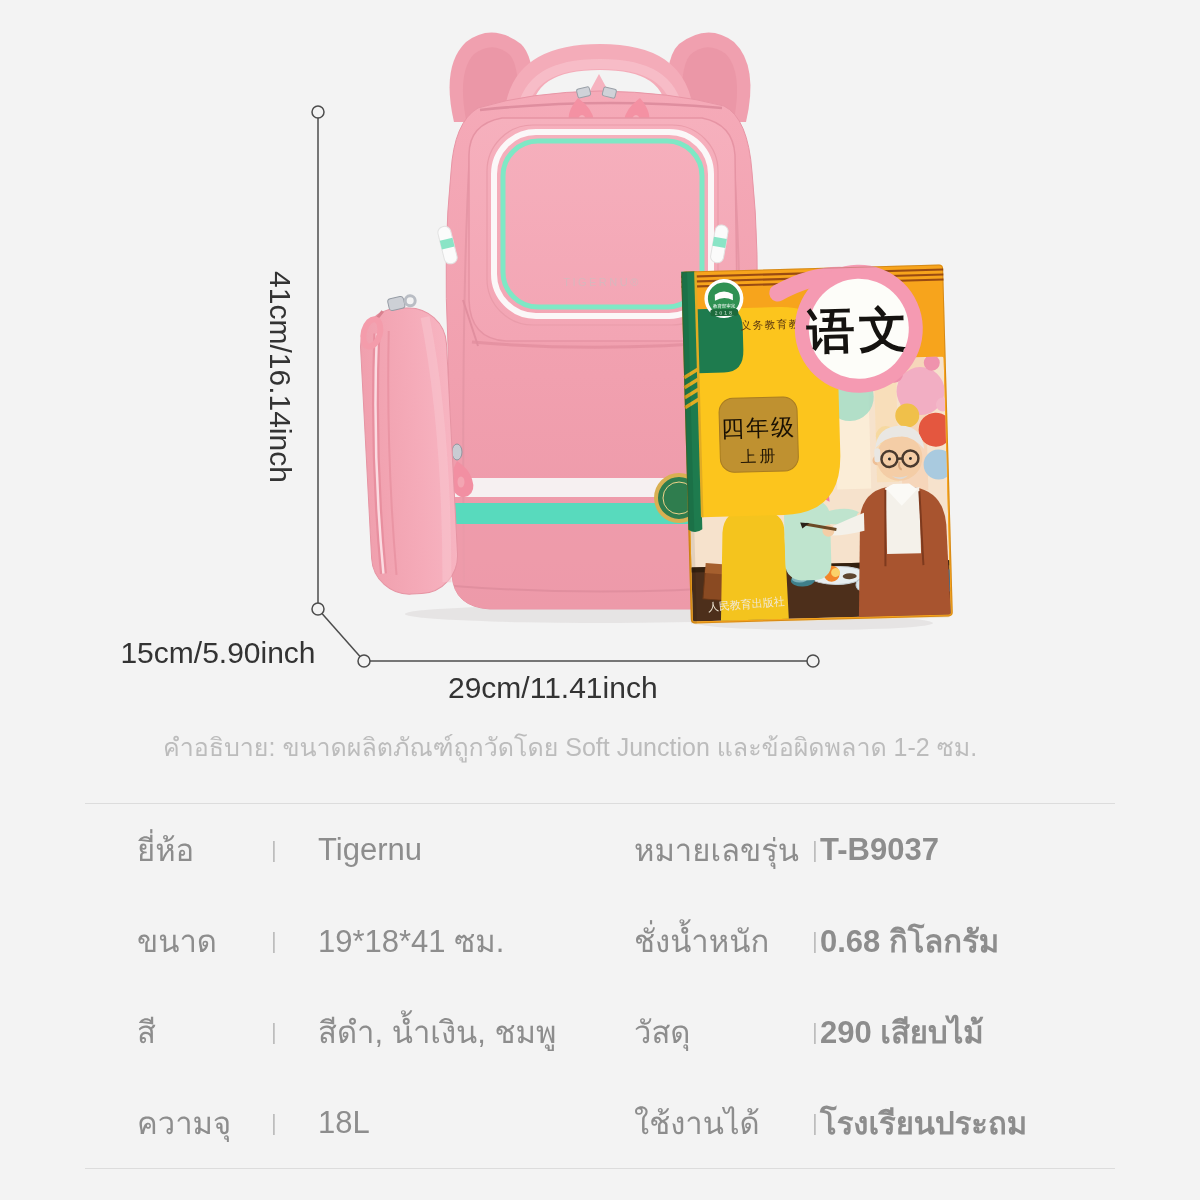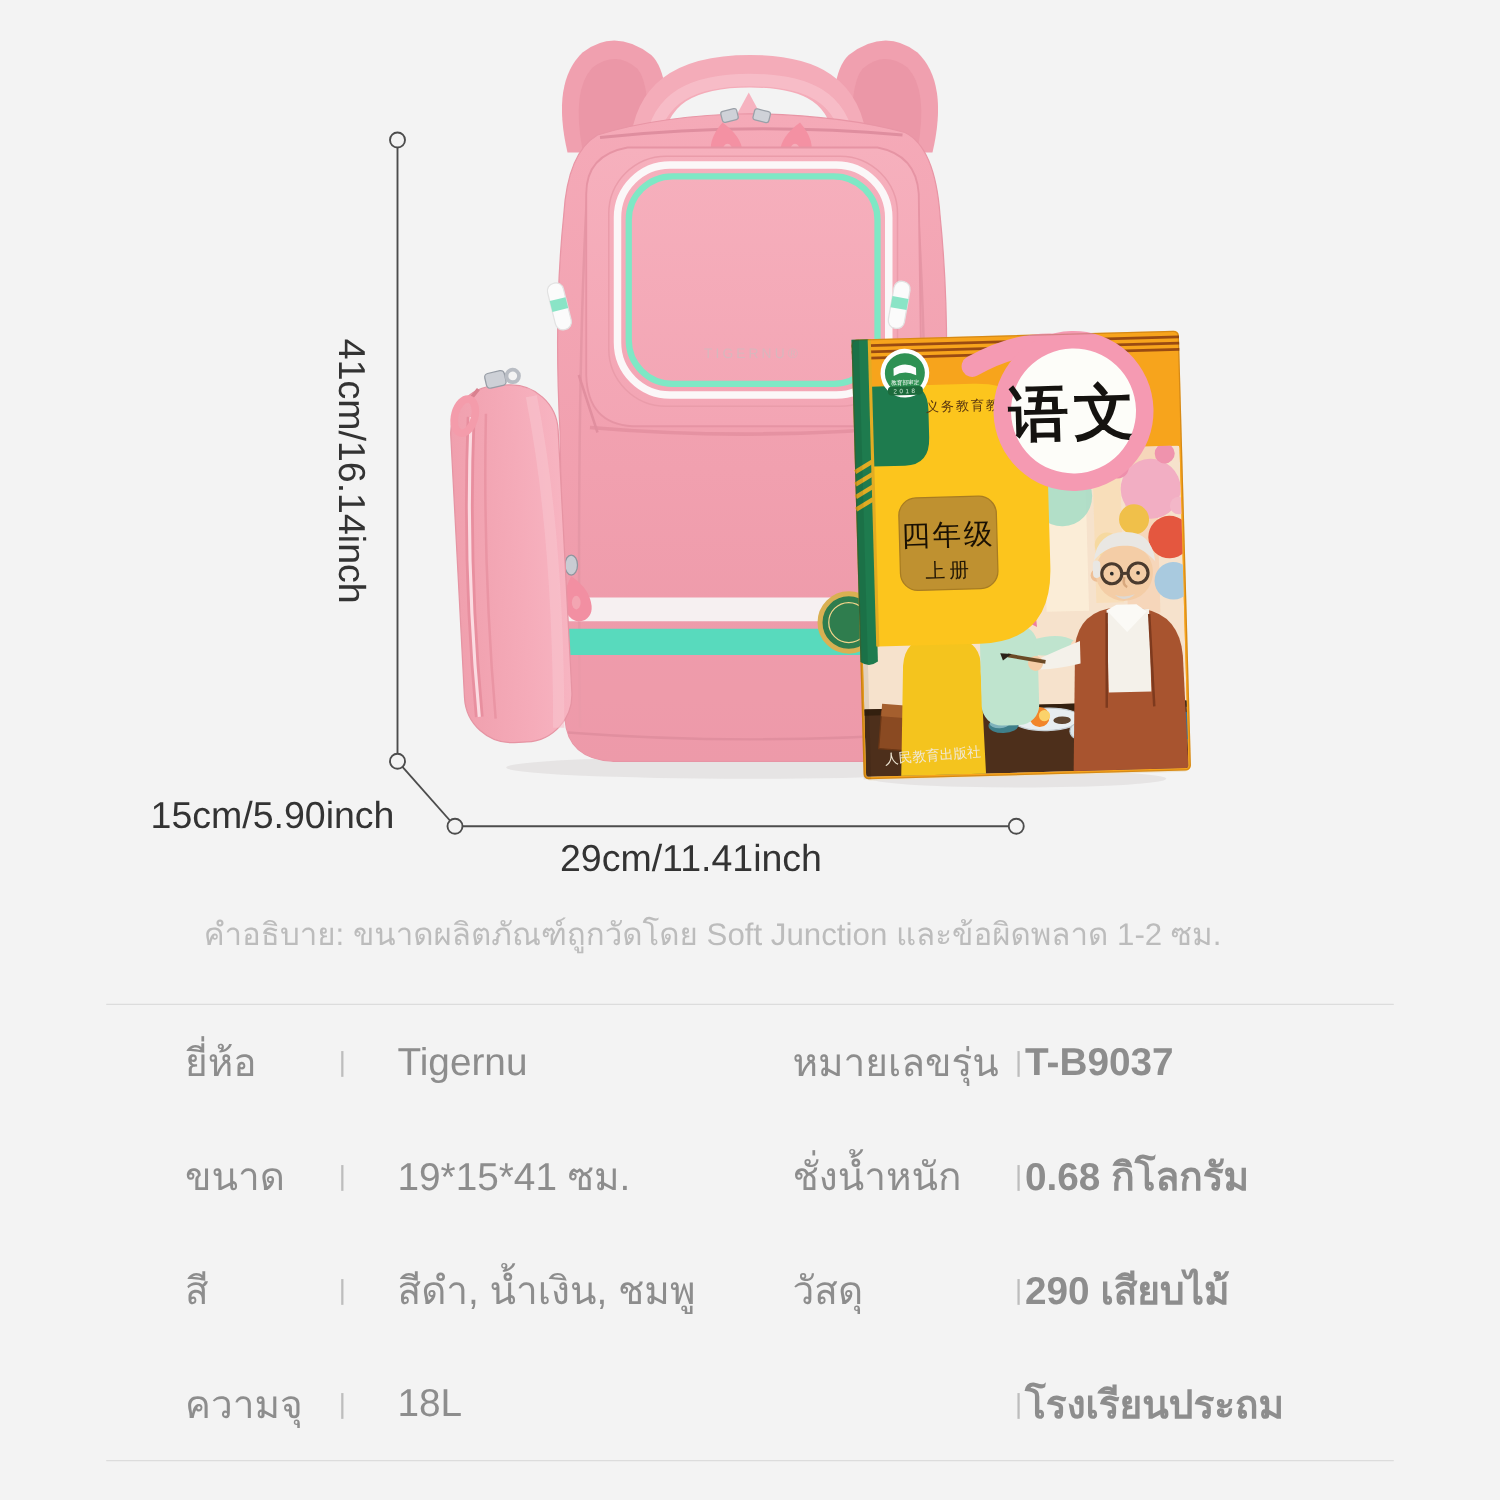--- a/index.html
+++ b/index.html
@@ -12,21 +12,21 @@
   #dim-depth{left:118px;top:636px;width:200px;text-align:center;}
   #dim-width{left:448px;top:671px;width:284px;}
   .caption{position:absolute;left:0;top:727px;width:1140px;text-align:center;
            font-size:25px;color:#bcbcbc;}
   .spec-table{position:absolute;left:85px;top:803px;width:1030px;
               border-top:1px solid #dcdcdc;border-bottom:1px solid #dcdcdc;}
   .spec-row{position:relative;height:91px;}
   .spec-row span{position:absolute;top:50%;transform:translateY(-50%);
                  font-size:31px;color:#8d8d8d;white-space:nowrap;}
   .spec-row .sep{color:#bdbdbd;font-size:22px;}
-  .lbl-l{left:63px;font-family:Liberation Mono, monospace;} .sep-l{left:186px;} .val-l{left:233px;}
+  .lbl-l{left:52px;font-family:Liberation Mono, monospace;} .sep-l{left:186px;} .val-l{left:233px;}
   .lbl-r{left:549px;} .sep-r{left:727px;} .val-r{left:735px;font-weight:bold;}
 </style>
 </head>
 <body>
 
 <div class="stage">
 
   <svg class="scene" width="1200" height="1200" viewBox="0 0 1200 1200">
     <defs>
       <linearGradient id="bagGrad" x1="0" y1="0" x2="0" y2="1">
@@ -309,35 +309,36 @@
       <span class="lbl-l">ยี่ห้อ</span>
       <span class="sep sep-l">|</span>
       <span class="val-l">Tigernu</span>
       <span class="lbl-r">หมายเลขรุ่น</span>
       <span class="sep sep-r">|</span>
       <span class="val-r">T-B9037</span>
     </div>
     <div class="spec-row">
       <span class="lbl-l">ขนาด</span>
       <span class="sep sep-l">|</span>
-      <span class="val-l">19*15*41 ซม.</span>
+      <span class="val-l">19*18*41 ซม.</span>
       <span class="lbl-r">ชั่งน้ำหนัก</span>
       <span class="sep sep-r">|</span>
       <span class="val-r">0.68 กิโลกรัม</span>
     </div>
     <div class="spec-row">
       <span class="lbl-l">สี</span>
       <span class="sep sep-l">|</span>
       <span class="val-l">สีดำ, น้ำเงิน, ชมพู</span>
       <span class="lbl-r">วัสดุ</span>
       <span class="sep sep-r">|</span>
       <span class="val-r">290 เสียบไม้</span>
     </div>
     <div class="spec-row">
       <span class="lbl-l">ความจุ</span>
       <span class="sep sep-l">|</span>
       <span class="val-l">18L</span>
+      <span class="lbl-r">ใช้งานได้</span>
       <span class="sep sep-r">|</span>
       <span class="val-r">โรงเรียนประถม</span>
     </div>
   </div>
 
 </div>
 
 </body></html>

